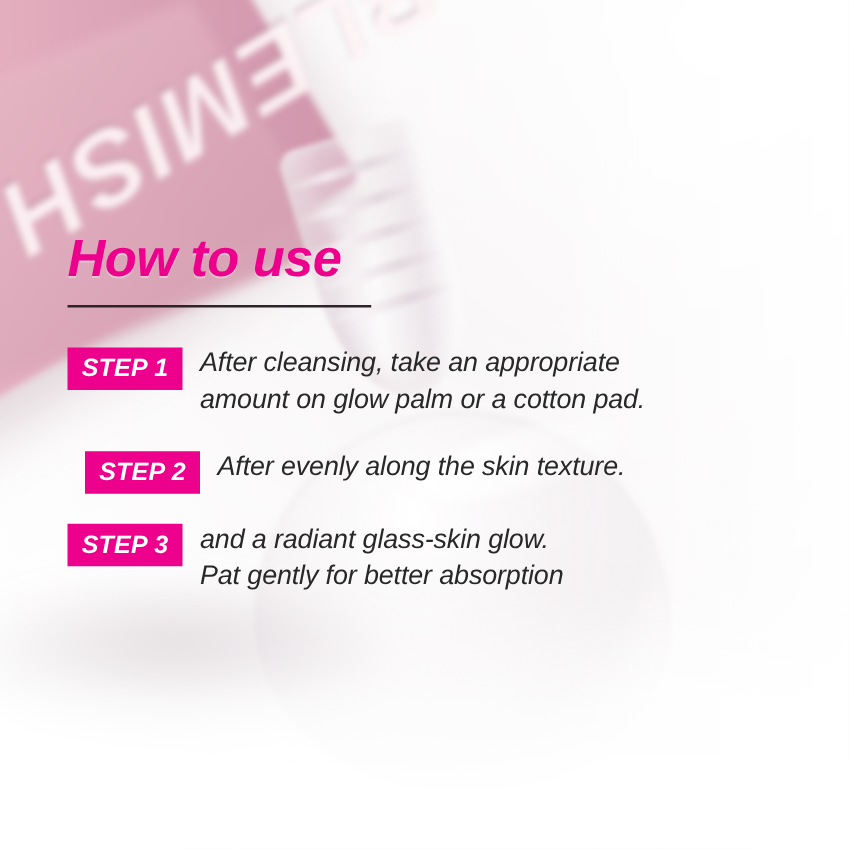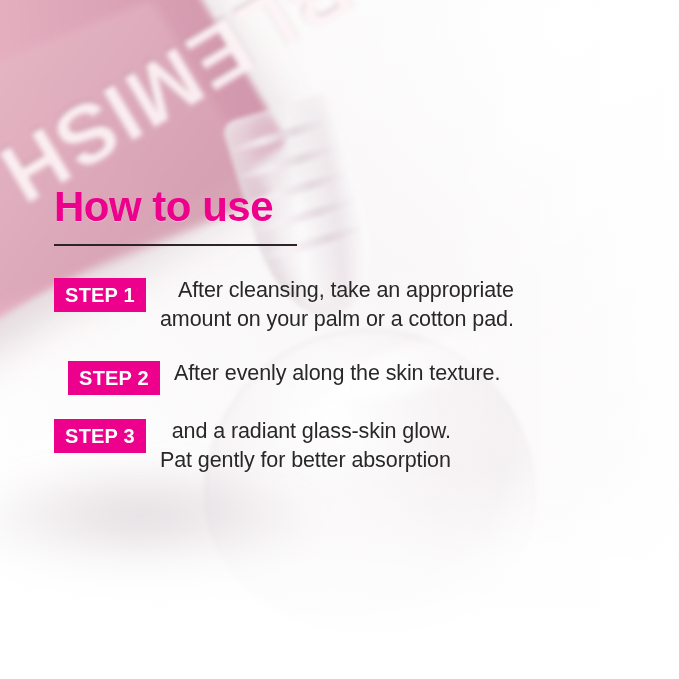--- a/index.html
+++ b/index.html
@@ -10,20 +10,21 @@
     background:#ffffff;
     font-family:"Liberation Sans", sans-serif;
     overflow:hidden;
   }
 
   #stage {
     position:relative;
     width:679px; height:679px;
     overflow:hidden;
     background:#e5e5e5;
+    font-style:italic;
   }
 
   
   .bg-layer { position:absolute; inset:0; overflow:hidden; }
 
   
   .bg-base {
     position:absolute; inset:-10%;
     background:
       radial-gradient(circle at 78% 12%, #ffffff 0%, rgba(255,255,255,0) 55%),
@@ -207,21 +208,21 @@
     margin-top:2px;
   }
 
   .step-text {
     font-size:21.5px;
     line-height:1.33;
     color:#282828;
     letter-spacing:-0.1px;
     max-width:445px;
   }
-  .step-text .ln { display:block; white-space:nowrap;text-align:right; }
+  .step-text .ln { display:block; white-space:nowrap; }
 
   
   .row-1 { margin-bottom:26px; }
   .row-2 { margin-bottom:22px;padding-left:14px; }
 </style>
 </head>
 <body>
 
 <div id="stage">
 
@@ -256,21 +257,21 @@
     <div class="page-title">How to use</div>
 
     <div class="divider"></div>
 
     <div class="steps">
 
       <div class="step-row row-1">
         <div class="step-badge">STEP 1</div>
         <div class="step-text">
           <span class="ln">After cleansing, take an appropriate</span>
-          <span class="ln">amount on your palm or a cotton pad.</span>
+          <span class="ln">amount on glow palm or a cotton pad.</span>
         </div>
       </div>
 
       <div class="step-row row-2">
         <div class="step-badge">STEP 2</div>
         <div class="step-text">
           <span class="ln">After evenly along the skin texture.</span>
         </div>
       </div>
 

